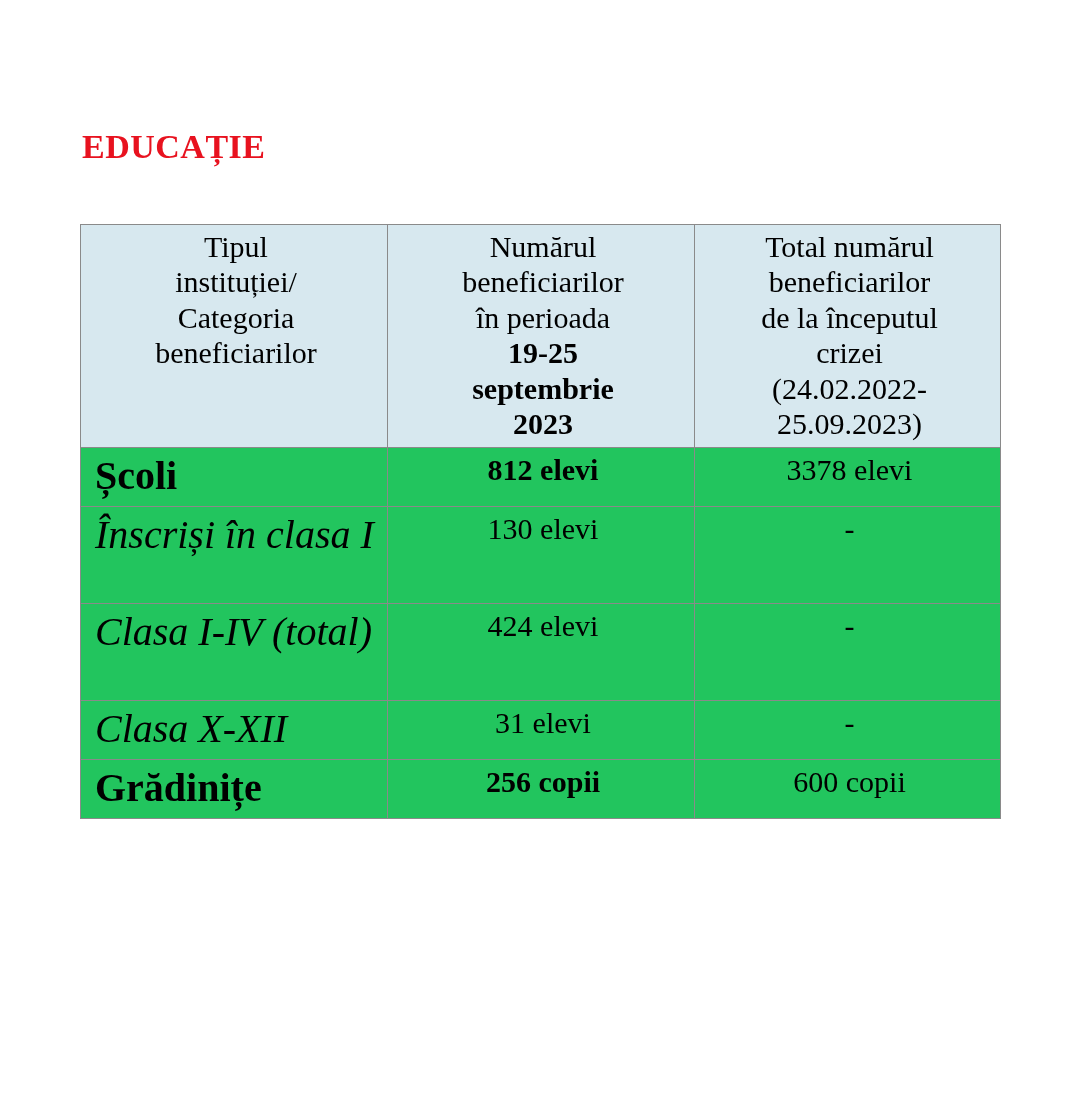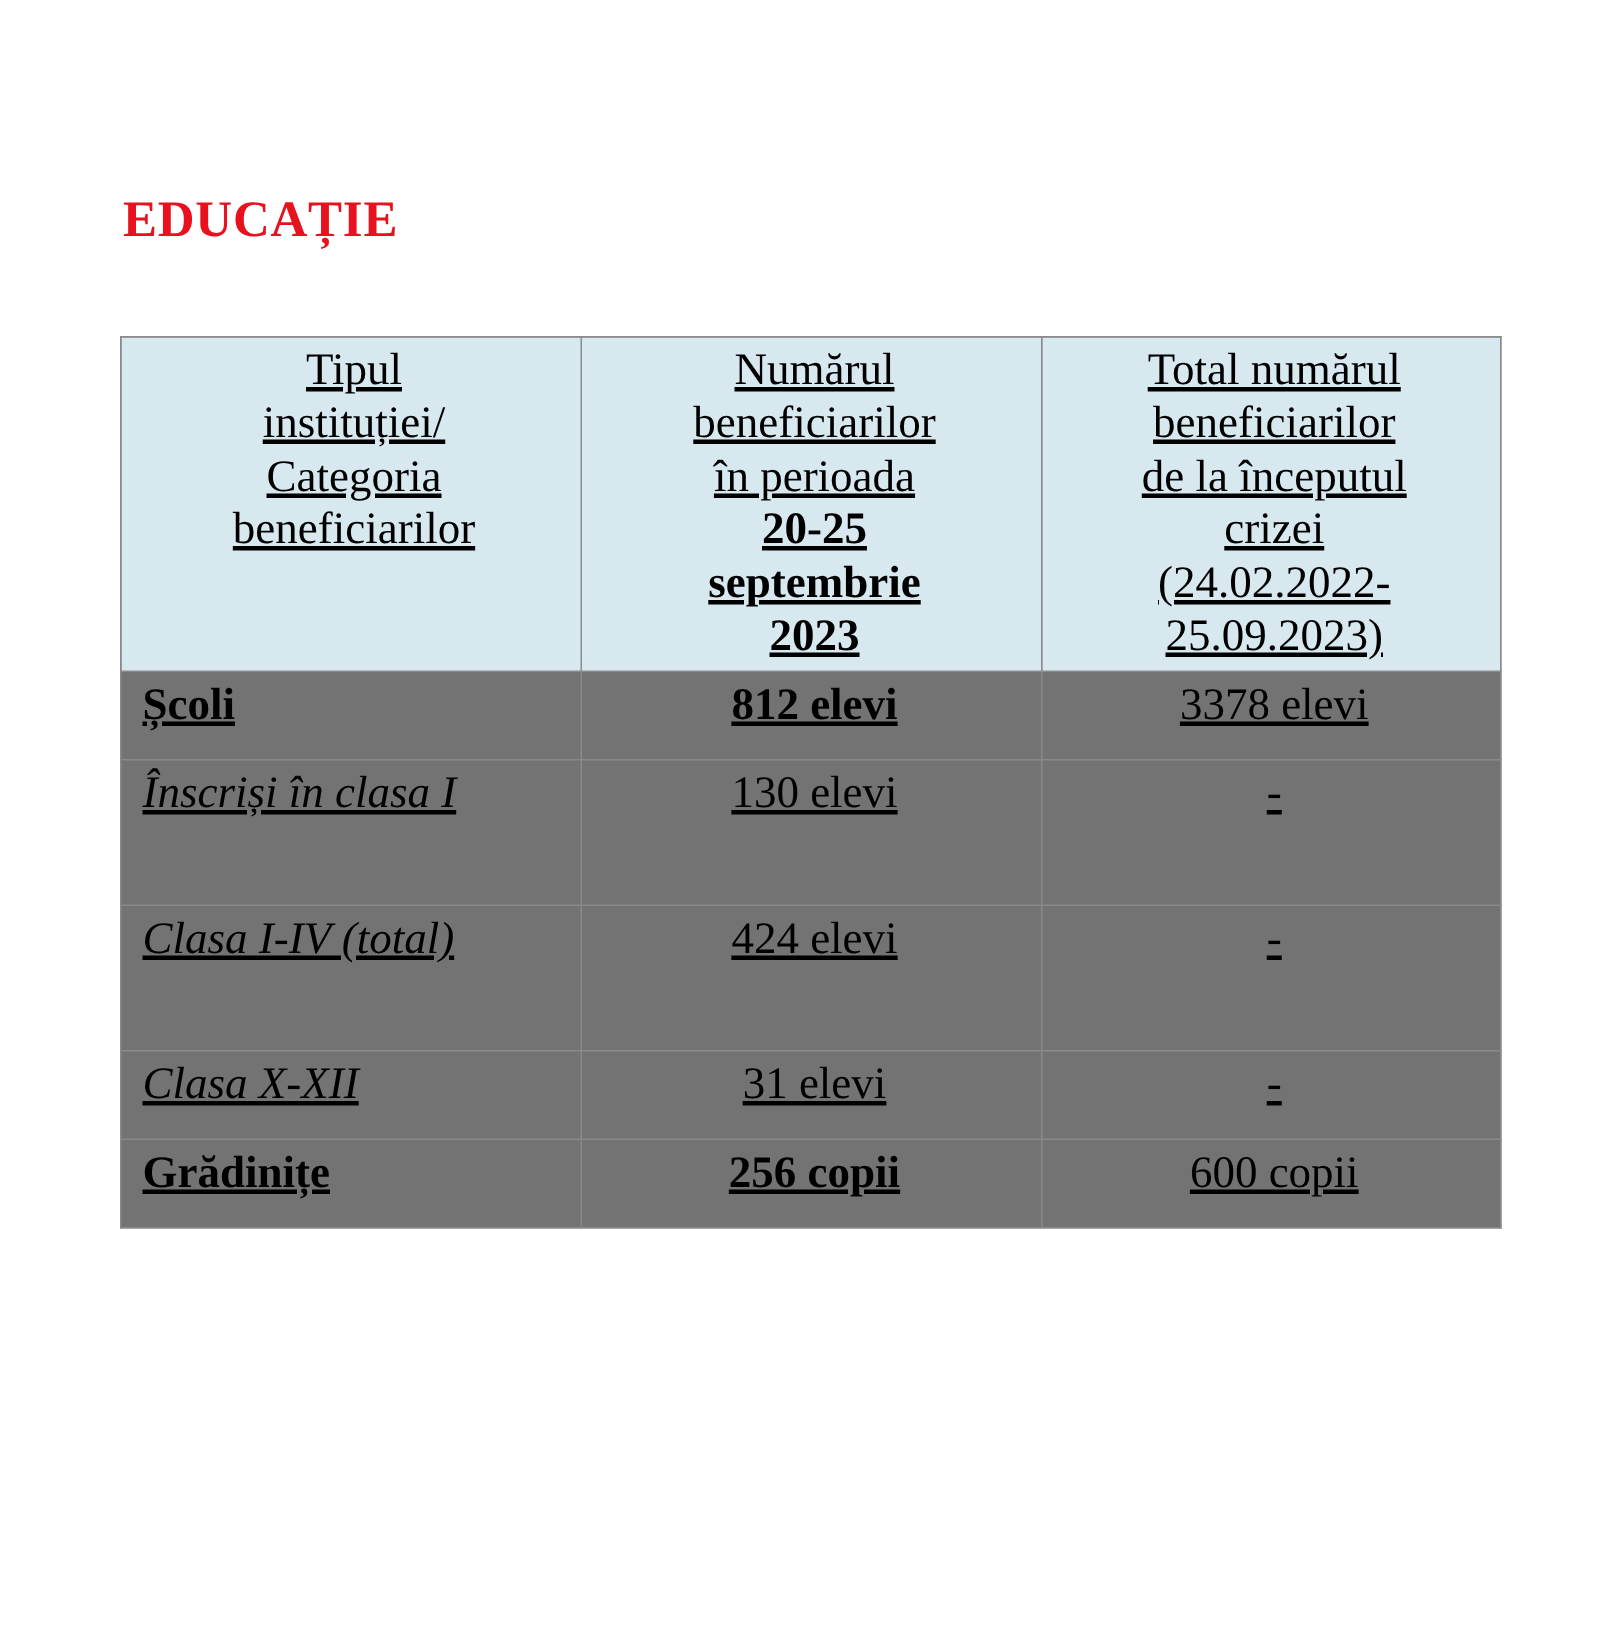--- a/index.html
+++ b/index.html
@@ -36,22 +36,21 @@
   .table-wrap {
     position: absolute;
     left: 80px;
     top: 224px;
     width: 920px;
   }
   table.data-table {
     border-collapse: collapse;
     table-layout: fixed;
     width: 920px;
-    background: #737373;
-    text-decoration: underline;
+    background: #22c55e;
   }
   table.data-table col.c1 { width: 307px; }
   table.data-table col.c2 { width: 307px; }
   table.data-table col.c3 { width: 306px; }
 
   table.data-table td, table.data-table th {
     border: 1.5px solid #8a8a8a;
     vertical-align: top;
     padding: 4px 10px 6px 14px;
     font-size: 30px;
@@ -61,21 +60,21 @@
     background: #d7e8ef;
     text-align: center;
     font-weight: normal;
     padding: 10px 8px 12px 8px;
     vertical-align: top;
   }
   .hdr-line { display: block; }
   .hdr-line.bold { font-weight: bold; }
 
   tbody td.label {
-    font-size: 30px;
+    font-size: 40px;
   }
   tbody tr.major td {
     font-weight: bold;
   }
   tbody tr.major td.label {
     font-weight: bold;
     font-style: normal;
   }
   tbody tr.sub td.label {
     font-style: italic;
@@ -115,21 +114,21 @@
           <th style="background: rgb(215, 232, 239);">
             <span class="hdr-line">Tipul</span>
             <span class="hdr-line">instituției/</span>
             <span class="hdr-line">Categoria</span>
             <span class="hdr-line">beneficiarilor</span>
           </th>
           <th style="background: rgb(215, 232, 239);">
             <span class="hdr-line">Numărul</span>
             <span class="hdr-line">beneficiarilor</span>
             <span class="hdr-line">în perioada</span>
-            <span class="hdr-line bold">20-25</span>
+            <span class="hdr-line bold">19-25</span>
             <span class="hdr-line bold">septembrie</span>
             <span class="hdr-line bold">2023</span>
           </th>
           <th style="background: rgb(215, 232, 239);">
             <span class="hdr-line">Total numărul</span>
             <span class="hdr-line">beneficiarilor</span>
             <span class="hdr-line">de la începutul</span>
             <span class="hdr-line">crizei</span>
             <span class="hdr-line">(24.02.2022-</span>
             <span class="hdr-line">25.09.2023)</span>

